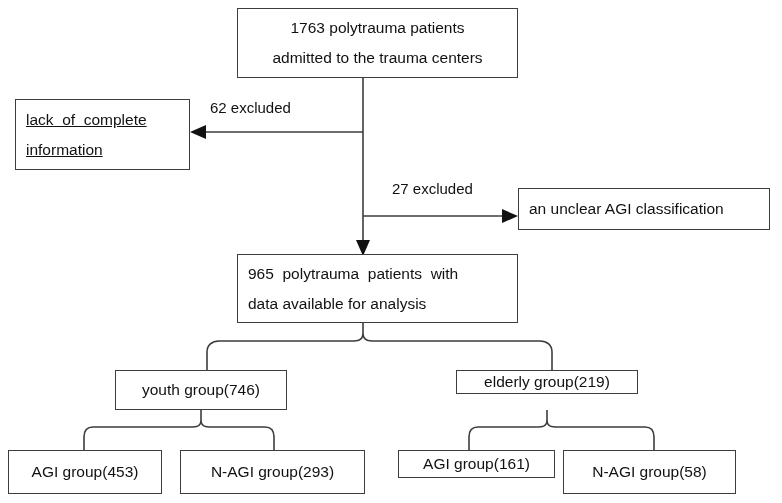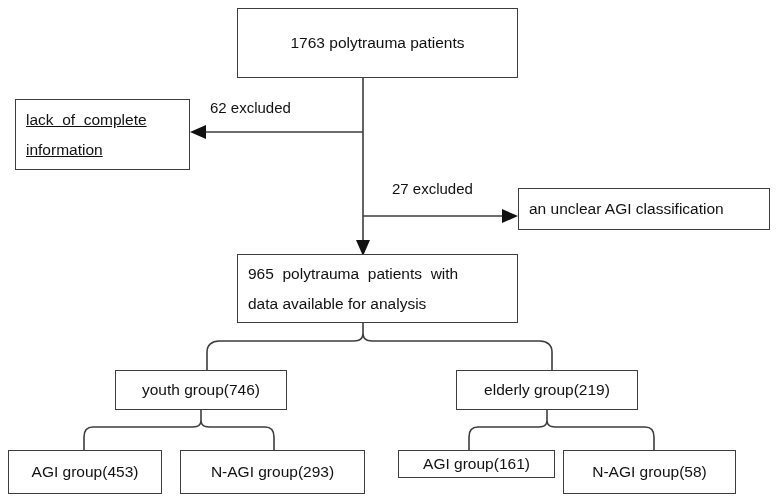--- a/index.html
+++ b/index.html
@@ -63,41 +63,42 @@
              M547,420 C547,427 542,427 536,427
              L478,427 C472,427 469,431 469,437
              L469,450
              M547,420 C547,427 552,427 558,427
              L645,427 C651,427 654,431 654,437
              L654,450"></path>
   </svg>
 
   <div class="box center" style="left:237px;top:8px;width:281px;height:70px;">
     <div class="ln">1763 polytrauma patients</div>
+    <div class="ln">admitted to the trauma centers</div>
   </div>
 
   <div class="box" style="left:15px;top:99px;width:175px;height:71px;text-decoration:underline;">
     <div class="ln">lack  of  complete</div>
     <div class="ln">information</div>
   </div>
 
   <div class="box single" style="left:518px;top:188px;width:252px;height:42px;">
     <div class="ln">an unclear AGI classification</div>
   </div>
 
   <div class="box" style="left:237px;top:254px;width:281px;height:69px;">
     <div class="ln">965  polytrauma  patients  with</div>
     <div class="ln">data available for analysis</div>
   </div>
 
   <div class="box single center" style="left:115px;top:370px;width:172px;height:40px;">
     <div class="ln">youth group(746)</div>
   </div>
 
-  <div class="box single center" style="left:456px;top:370px;width:182px;height:40px;">
+  <div class="box single center" style="left:456px;top:370px;width:182px;height:24px;">
     <div class="ln">elderly group(219)</div>
   </div>
 
   <div class="box single center" style="left:8px;top:450px;width:154px;height:44px;">
     <div class="ln">AGI group(453)</div>
   </div>
 
   <div class="box single center" style="left:180px;top:450px;width:185px;height:44px;">
     <div class="ln">N-AGI group(293)</div>
   </div>

